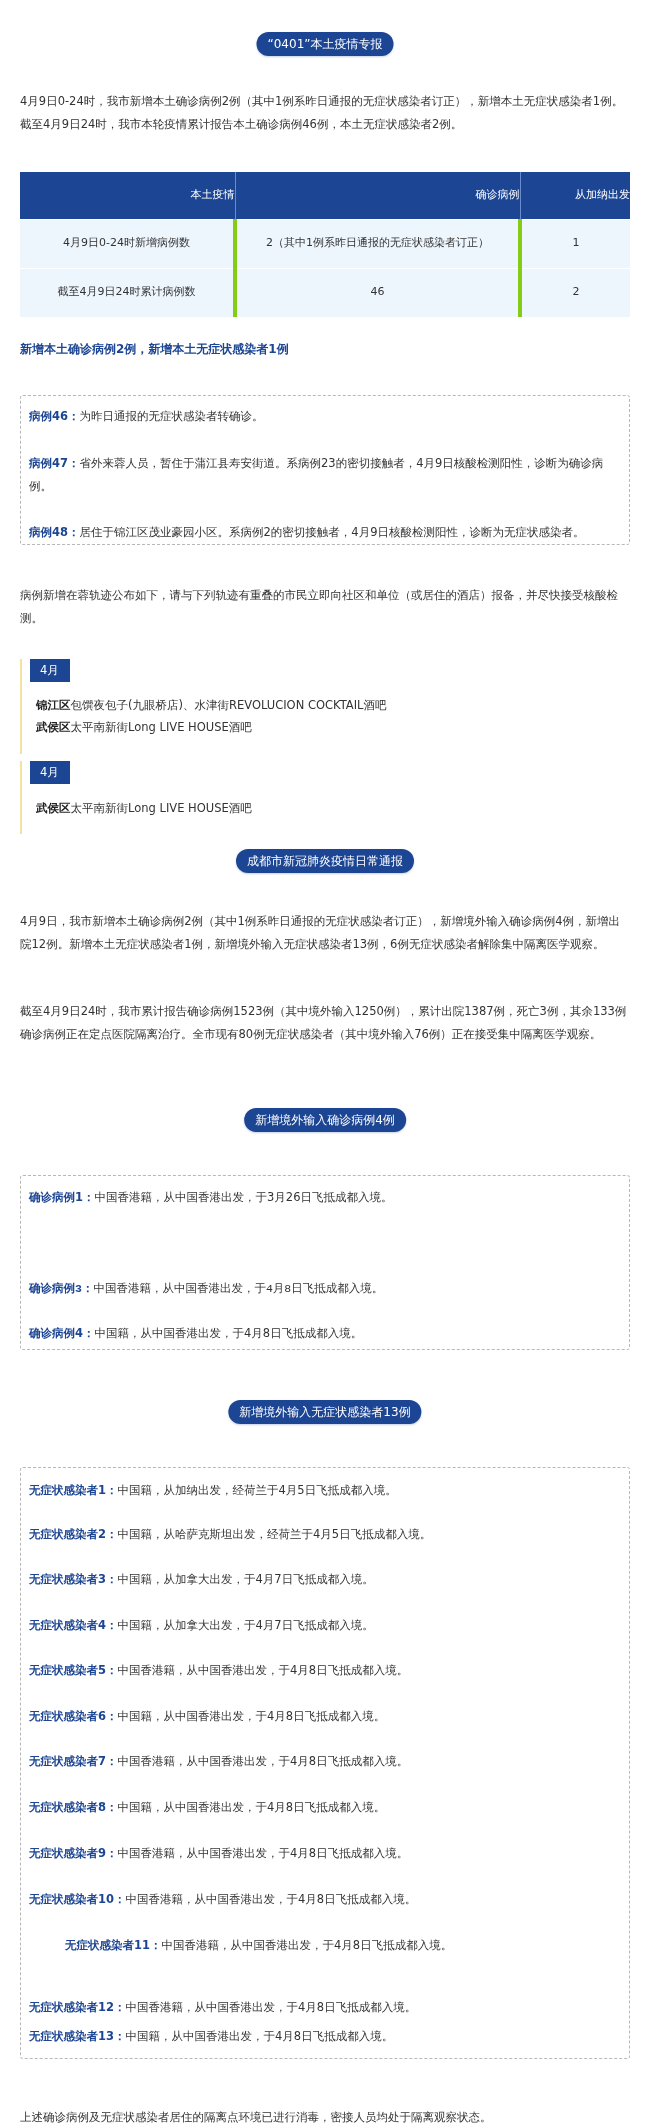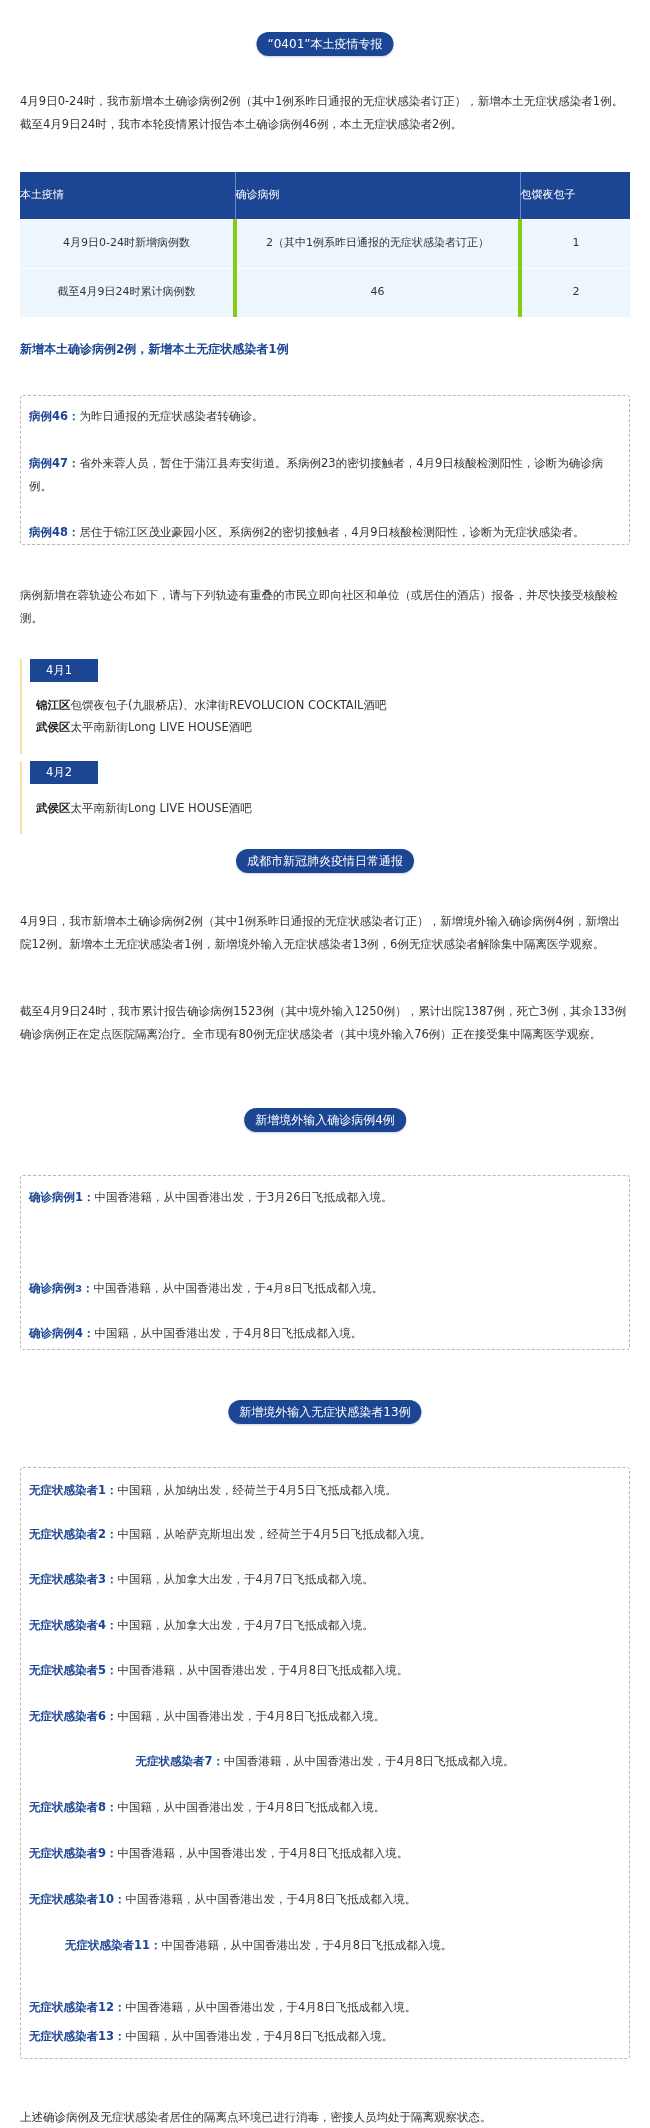--- a/index.html
+++ b/index.html
@@ -46,21 +46,21 @@
       width: 610px;
       border-collapse: collapse;
       font-size: 11px;
     }
     table.stats th {
       background: #1c4593;
       color: #fff;
       font-weight: normal;
       height: 47px;
       border-right: 1px solid #6b8ccc;
-      text-align: left;
+      text-align: right;
     }
     table.stats th:last-child { border-right: none; }
     table.stats td {
       background: #eef6fd;
       height: 49px;
       text-align: center;
       color: #333;
       border-right: 4px solid #84cc16;
       border-top: 1px solid #ffffff;
     }
@@ -98,23 +98,23 @@
       border-left: 2px solid #f3e3a0;
     }
     .track .date {
       position: absolute;
       left: 8px;
       top: 0;
       background: #1c4593;
       color: #fff;
       height: 23px;
       line-height: 23px;
-      padding: 0 8px 0 16px;
-      font-size: 11.5px;
-      width: 68px;
+      padding: 0 8px 0 10px;
+      font-size: 11.5px;
+      width: 40px;
     }
     .track .loc {
       position: absolute;
       left: 14px;
       font-size: 11.5px;
       line-height: 22px;
       white-space: nowrap;
     }
     .track .loc b { font-weight: bold; color: #222; }
   </style>
@@ -125,21 +125,21 @@
 
   <div class="pill" style="top:32px;">“0401”本土疫情专报</div>
 
   <p class="para" style="top:90px;">4月9日0-24时，我市新增本土确诊病例2例（其中1例系昨日通报的无症状感染者订正），新增本土无症状感染者1例。截至4月9日24时，我市本轮疫情累计报告本土确诊病例46例，本土无症状感染者2例。</p>
 
   <table class="stats">
     <thead>
       <tr>
         <th style="width:215px;">本土疫情</th>
         <th style="width:285px;">确诊病例</th>
-        <th style="width:110px;">包馔夜包子</th>
+        <th style="width:110px;">从加纳出发</th>
       </tr>
     </thead>
     <tbody>
       <tr>
         <td>4月9日0-24时新增病例数</td>
         <td>2（其中1例系昨日通报的无症状感染者订正）</td>
         <td>1</td>
       </tr>
       <tr>
         <td>截至4月9日24时累计病例数</td>
@@ -203,21 +203,21 @@
 
   <div class="pill" style="top:1400px;">新增境外输入无症状感染者13例</div>
 
   <div class="dashbox" style="top:1467px; height:592px;">
     <div class="entry" style="top:11px;"><span class="lbl">无症状感染者1：</span><span>中国籍，从加纳出发，经荷兰于4月5日飞抵成都入境。</span></div>
     <div class="entry" style="top:55px;"><span class="lbl">无症状感染者2：</span><span>中国籍，从哈萨克斯坦出发，经荷兰于4月5日飞抵成都入境。</span></div>
     <div class="entry" style="top:100px;"><span class="lbl">无症状感染者3：</span><span>中国籍，从加拿大出发，于4月7日飞抵成都入境。</span></div>
     <div class="entry" style="top:146px;"><span class="lbl">无症状感染者4：</span><span>中国籍，从加拿大出发，于4月7日飞抵成都入境。</span></div>
     <div class="entry" style="top:191px;"><span class="lbl">无症状感染者5：</span><span>中国香港籍，从中国香港出发，于4月8日飞抵成都入境。</span></div>
     <div class="entry" style="top:237px;"><span class="lbl">无症状感染者6：</span><span>中国籍，从中国香港出发，于4月8日飞抵成都入境。</span></div>
-    <div class="entry" style="top:282px;text-align:center;"><span class="lbl">无症状感染者7：</span><span>中国香港籍，从中国香港出发，于4月8日飞抵成都入境。</span></div>
+    <div class="entry" style="top:282px;"><span class="lbl">无症状感染者7：</span><span>中国香港籍，从中国香港出发，于4月8日飞抵成都入境。</span></div>
     <div class="entry" style="top:328px;"><span class="lbl">无症状感染者8：</span><span>中国籍，从中国香港出发，于4月8日飞抵成都入境。</span></div>
     <div class="entry" style="top:374px;"><span class="lbl">无症状感染者9：</span><span>中国香港籍，从中国香港出发，于4月8日飞抵成都入境。</span></div>
     <div class="entry" style="top:420px;"><span class="lbl">无症状感染者10：</span><span>中国香港籍，从中国香港出发，于4月8日飞抵成都入境。</span></div>
     <div class="entry" style="top:466px;margin-left:36px;"><span class="lbl">无症状感染者11：</span><span>中国香港籍，从中国香港出发，于4月8日飞抵成都入境。</span></div>
     <div class="entry" style="top:528px;"><span class="lbl">无症状感染者12：</span><span>中国香港籍，从中国香港出发，于4月8日飞抵成都入境。</span></div>
     <div class="entry" style="top:557px;"><span class="lbl">无症状感染者13：</span><span>中国籍，从中国香港出发，于4月8日飞抵成都入境。</span></div>
   </div>
 
   <p class="para" style="top:2090px;margin-top:16px;">上述确诊病例及无症状感染者居住的隔离点环境已进行消毒，密接人员均处于隔离观察状态。</p>
 

